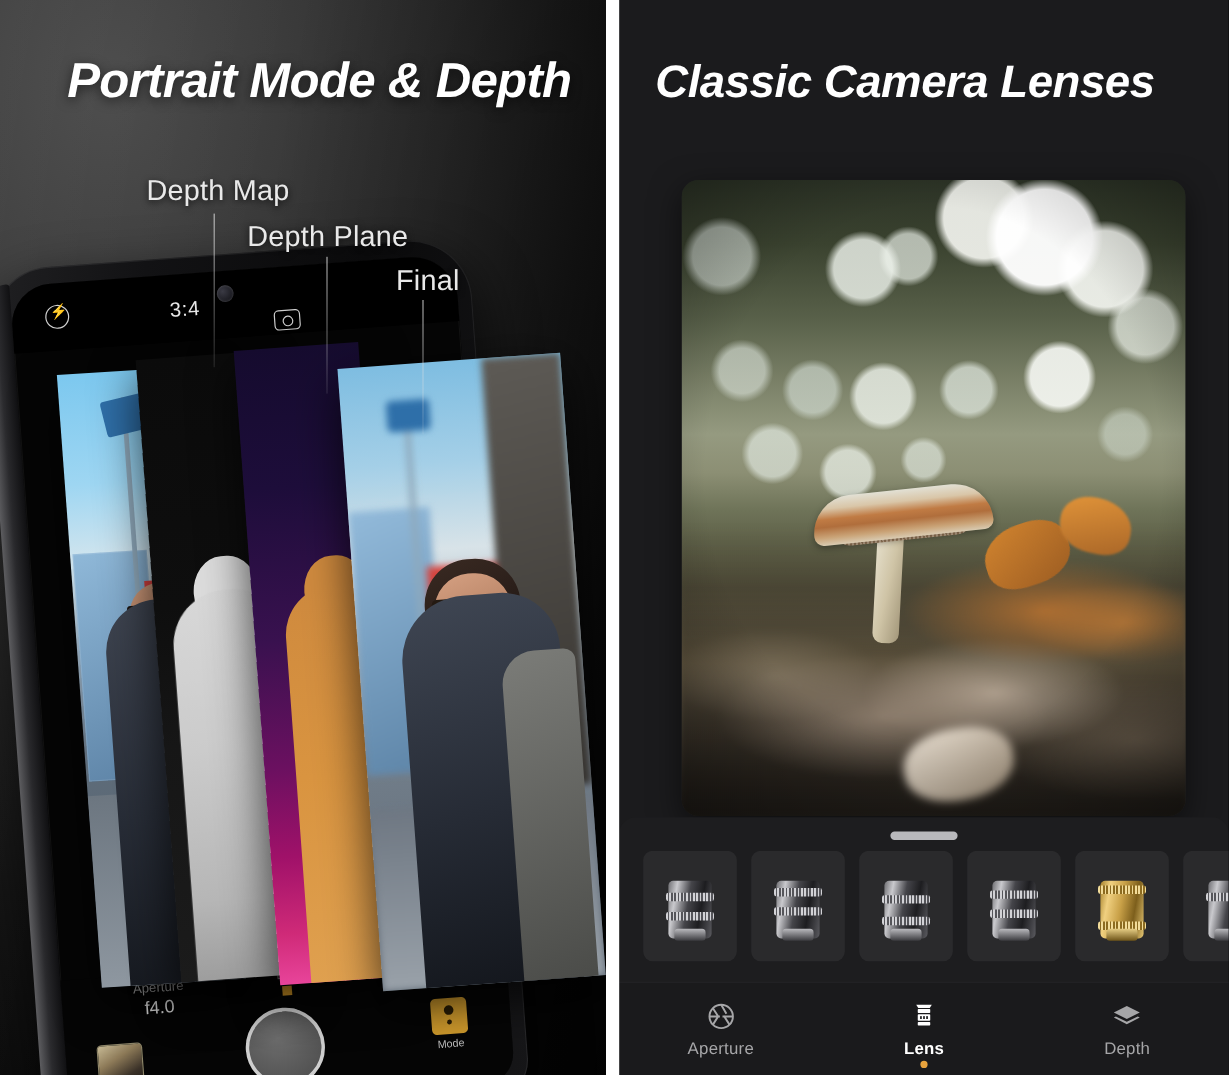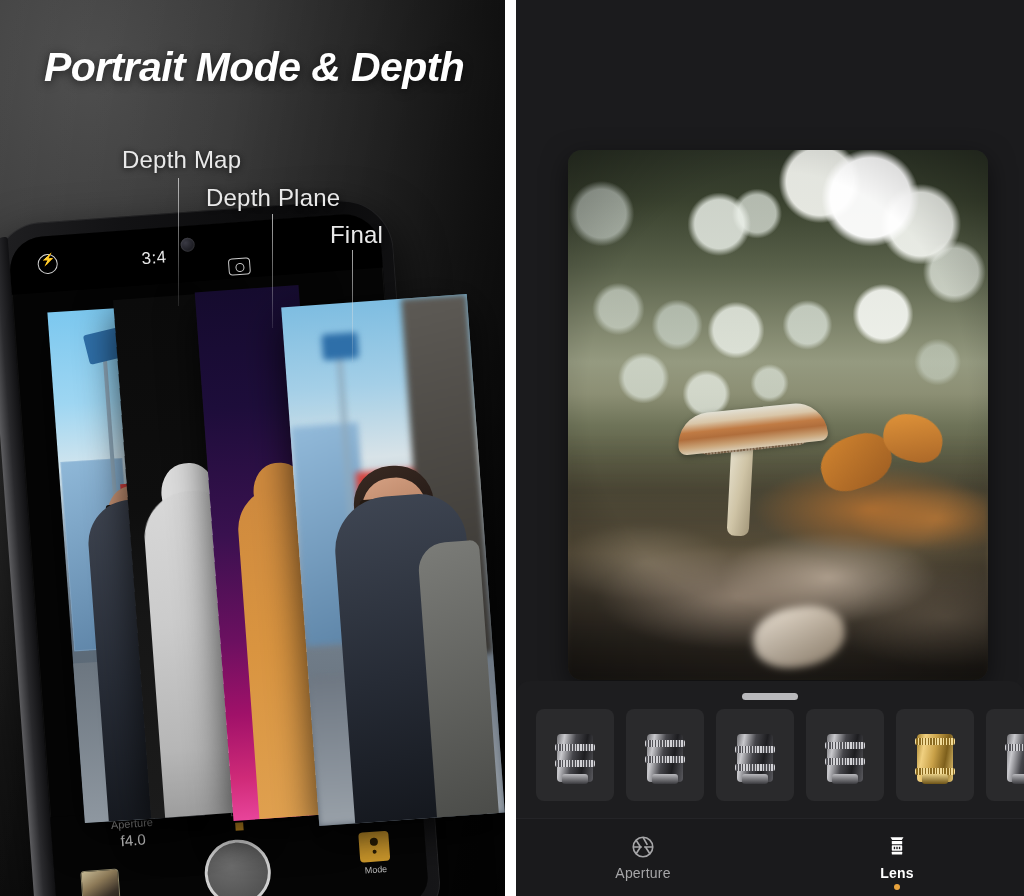--- a/index.html
+++ b/index.html
@@ -13,21 +13,21 @@
     position:relative; width:505px; height:896px; overflow:hidden;
     background:
       radial-gradient(130% 95% at 18% 8%, #4a4a4a 0%, #3d3d3d 20%, #2e2e2e 42%, #1d1d1d 62%, #111 80%, #090909 100%);
   }
   .panel-left::after{
     content:""; position:absolute; inset:0; pointer-events:none;
     background:linear-gradient(100deg, rgba(255,255,255,0.04) 0%, rgba(255,255,255,0) 38%, rgba(0,0,0,.55) 88%, rgba(0,0,0,.75) 100%);
   }
 
   .title-left{
-    position:absolute; left:44px; top:44px; z-index:6;
+    position:absolute; left:56px; top:44px; z-index:6;
     font-size:41px; font-weight:bold; font-style:italic; color:#fff;
     letter-spacing:-0.6px; white-space:nowrap;
     text-shadow:0 2px 10px rgba(0,0,0,.6);
   }
 
   
   .callout{ position:absolute; z-index:7; color:#e9e9e9; font-size:24px; letter-spacing:.2px; white-space:nowrap;
             text-shadow:0 1px 6px rgba(0,0,0,.8); }
   .leader{ position:absolute; z-index:7; width:1px; background:linear-gradient(to bottom, rgba(225,225,225,.75), rgba(225,225,225,.12)); }
 
@@ -322,20 +322,21 @@
       <div class="subject"></div>
       <div class="shawl"></div>
     </div>
 
   </div>
 
   <div class="divider"></div>
 
   <div class="panel-right">
 
+    <div class="title-right">Classic Camera Lenses</div>
 
     <div class="photo-frame">
       <div class="photo"></div>
       <div class="photo-bottom">
         <div class="leaf-c"></div>
       </div>
       <div class="mush">
         <div class="mush-stem"></div>
         <div class="mush-gills"></div>
         <div class="mush-cap"></div>
@@ -419,20 +420,29 @@
               <rect x="9" y="11.8" width="1.3" height="2.2" fill="#1a1a1c"></rect>
               <rect x="11.35" y="11.8" width="1.3" height="2.2" fill="#1a1a1c"></rect>
               <rect x="13.7" y="11.8" width="1.3" height="2.2" fill="#1a1a1c"></rect>
               <rect x="7.2" y="16.4" width="9.6" height="2.6" rx="0.5"></rect>
             </svg>
           </div>
           <span class="tl">Lens</span>
           <span class="dot"></span>
         </div>
 
+        <div class="tool">
+          <div class="ic">
+            <svg class="icn" viewBox="0 0 24 24" fill="#a6a6a8">
+              <path d="M12 4 L22 9 L12 14 L2 9 Z"></path>
+              <path d="M12 16.2 L3.6 12 L2 12.9 L12 18 L22 12.9 L20.4 12 Z"></path>
+            </svg>
+          </div>
+          <span class="tl">Depth</span>
+        </div>
 
 
 
 
       </div>
     </div>
 
   </div>
 </div>
 

